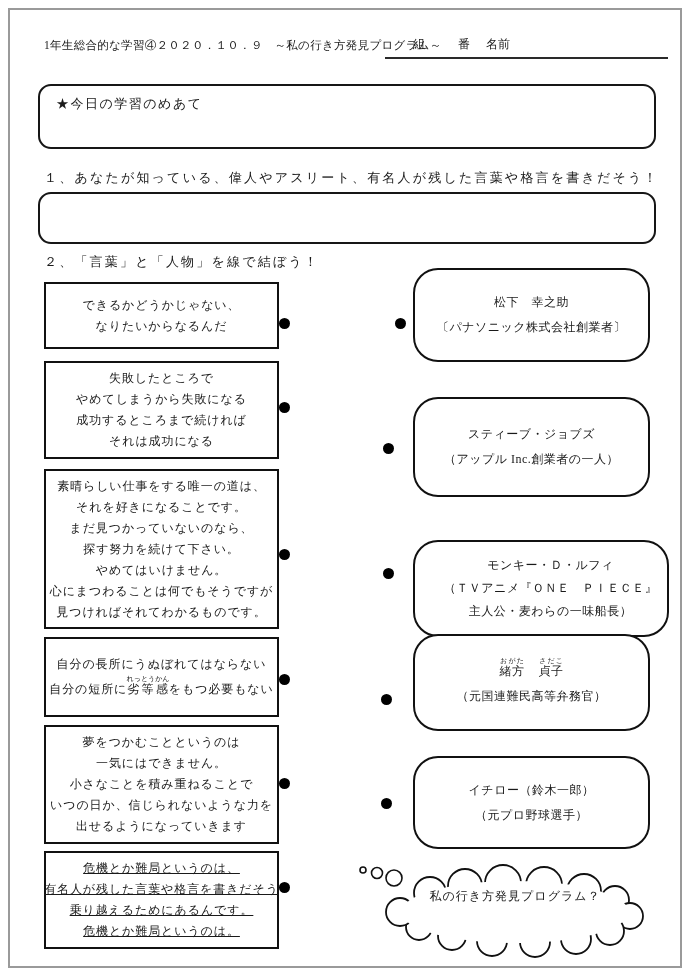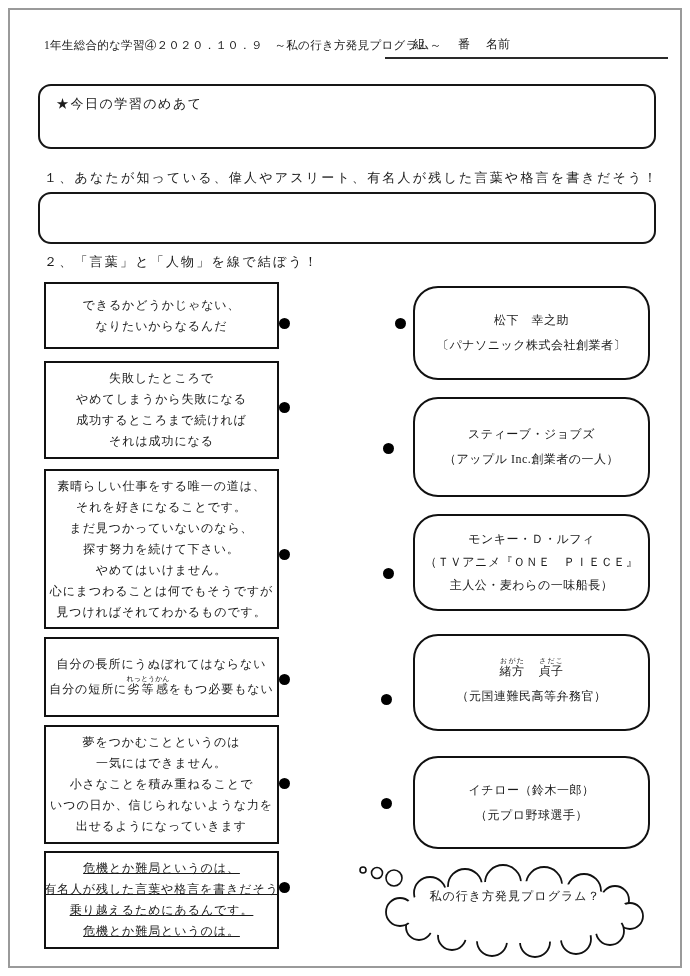--- a/index.html
+++ b/index.html
@@ -22,22 +22,22 @@
   .sec2{left:44px;top:253px;}
   .qbox{left:44px;width:231px;border:2px solid #111;background:#fff;
         display:flex;flex-direction:column;justify-content:center;align-items:center;
         font-size:12px;line-height:21px;letter-spacing:0.9px;text-align:center;}
   .qline{white-space:nowrap;}
   .q1{top:282px;height:63px;} .q2{top:361px;height:94px;} .q3{top:469px;height:156px;}
   .q4{top:637px;height:76px;} .q5{top:725px;height:115px;} .q6{top:851px;height:94px;text-decoration:underline;}
   .bubble{left:413px;width:233px;border:2px solid #111;border-radius:25px;background:#fff;
           display:flex;flex-direction:column;justify-content:center;align-items:center;
           font-size:12px;line-height:25px;letter-spacing:0.5px;text-align:center;}
-  .b1{top:286px;height:90px;} .b2{top:397px;height:96px;}
-  .b3{top:514px;height:93px;line-height:23px;} .b4{top:634px;height:93px;align-items:center;} .b5{top:756px;height:89px;}
+  .b1{top:268px;height:90px;} .b2{top:397px;height:96px;}
+  .b3{top:540px;height:93px;line-height:23px;padding-left:19px;} .b4{top:634px;height:93px;align-items:center;} .b5{top:756px;height:89px;}
   .dot{position:absolute;width:11px;height:11px;background:#000;border-radius:50%;}
   ruby{ruby-position:over;}
   rt{font-size:7px;letter-spacing:0;}
   .ruby2{margin-left:14px;}
   .cloud-svg{left:345px;top:853px;width:310px;height:112px;}
   .cloud-text{left:400px;top:884px;width:230px;text-align:center;font-size:12px;
               line-height:25px;letter-spacing:1px;z-index:5;}
 </style>
 </head>
 <body>

